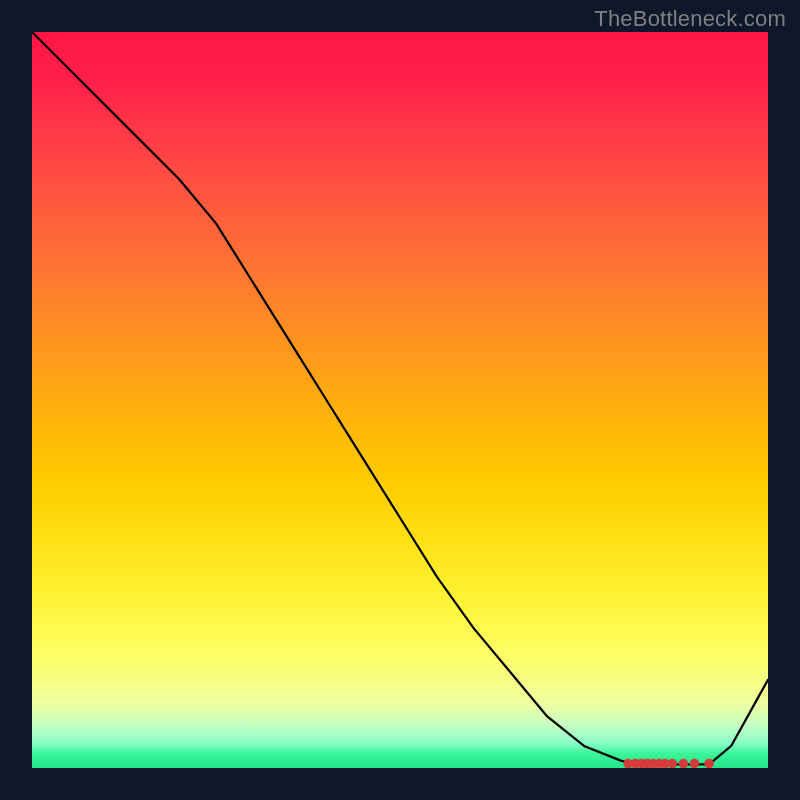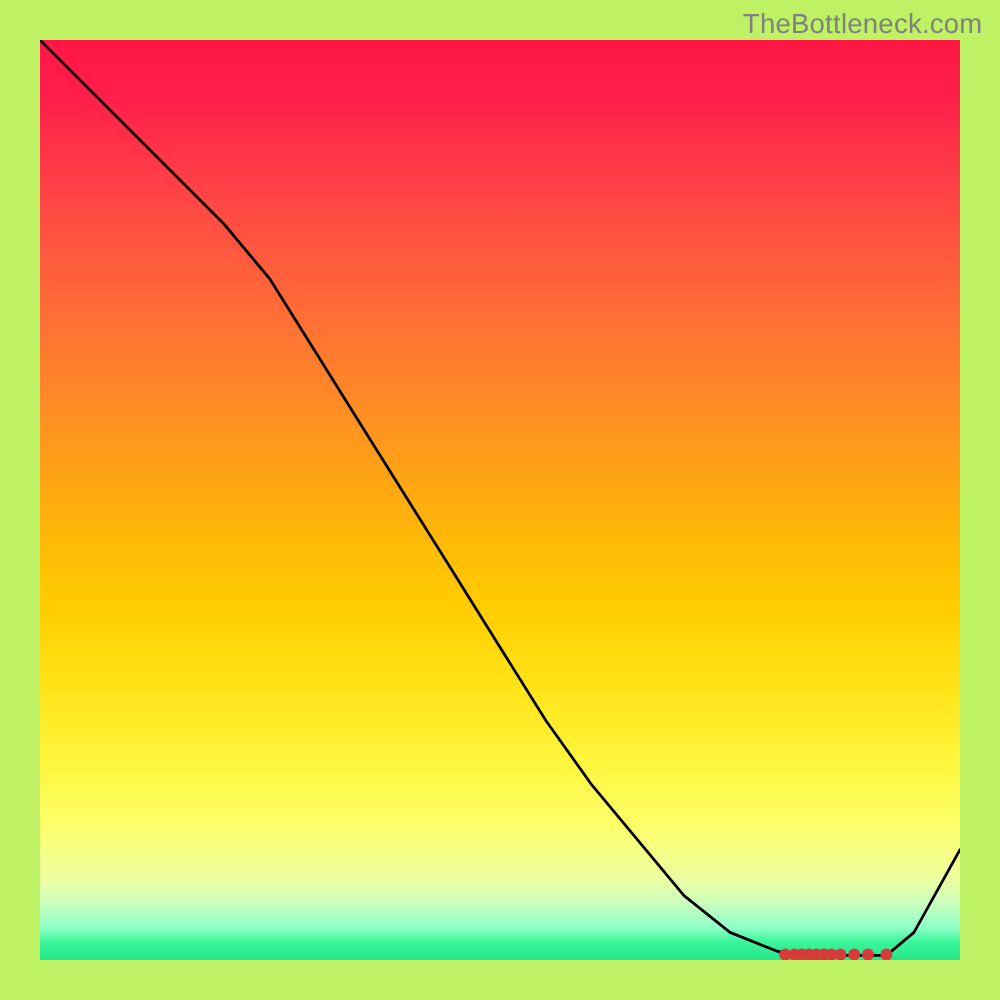--- a/index.html
+++ b/index.html
@@ -1,21 +1,21 @@
 <!DOCTYPE html>
 <html><head>
 <meta charset="utf-8">
 <style>
   * { margin: 0; padding: 0; box-sizing: border-box; }
   html, body { width: 800px; height: 800px; background: #000; font-family: Arial, sans-serif; }
   .canvas {
     position: relative;
     width: 800px;
     height: 800px;
-    background: #bef264;
+    background: #0f172a;
   }
   .plot-area {
     position: absolute;
     left: 32px;
     top: 32px;
     width: 736px;
     height: 736px;
     overflow: hidden;
   }
   .gradient-bg {

